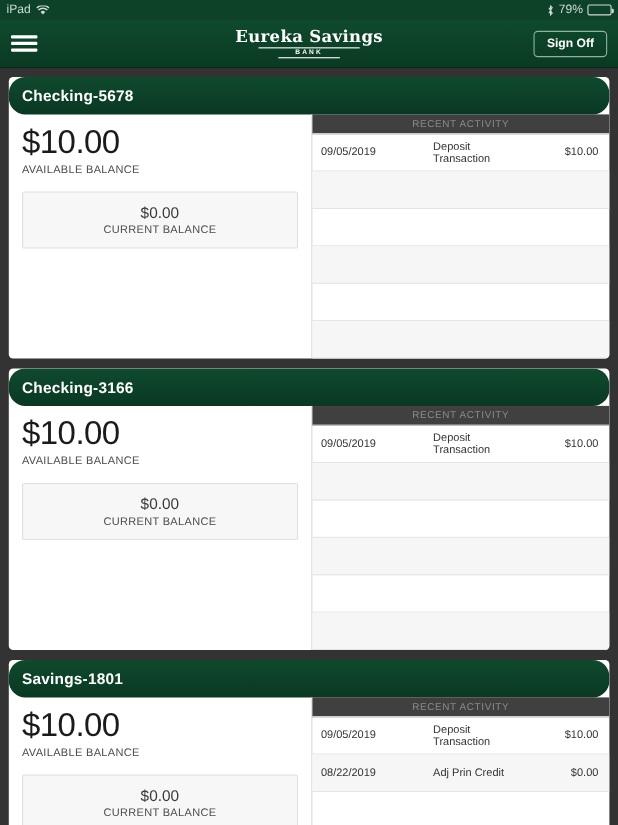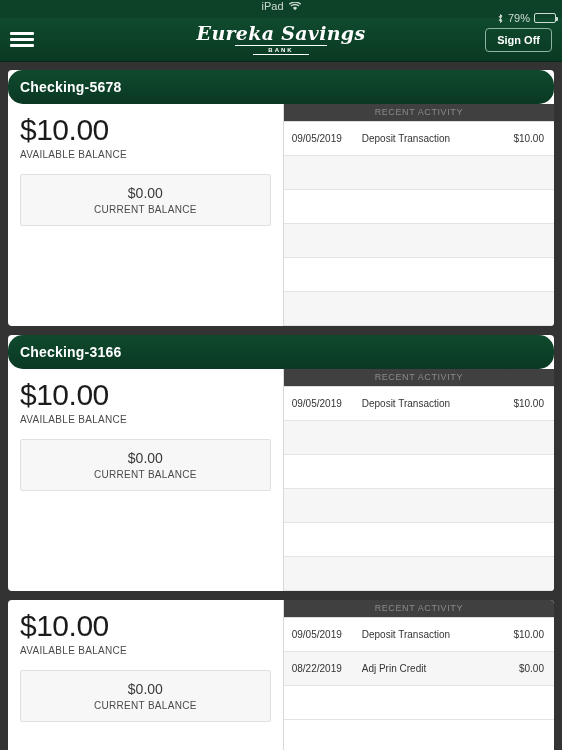--- a/index.html
+++ b/index.html
@@ -12,21 +12,20 @@
 
   
   .statusbar {
     height:18px;
     background:#0d4228;
     display:flex; align-items:center;
     padding:0 6px;
     color:#cfdcd4;
     font-size:11px;
     position:relative;
-    flex-direction:column;
   }
   .sb-left { display:flex; align-items:center; gap:5px; }
   .sb-center {
     position:absolute; left:0; right:0; text-align:center;
     font-size:11px; font-weight:bold; color:#e4ece8;
     letter-spacing:0.2px; pointer-events:none;
   }
   .sb-right {
     margin-left:auto; display:flex; align-items:center; gap:4px;
     position:relative; z-index:2;
@@ -58,22 +57,22 @@
   }
   .hamburger span { display:block; height:3px; background:#ffffff; border-radius:1px; }
 
   .brand {
     position:absolute; left:0; right:0;
     display:flex; flex-direction:column; align-items:center;
     pointer-events:none;
   }
   .brand-name {
     font-family:"DejaVu Serif", serif;
-    font-style:italic; font-weight:bold;
-    font-size:19px; color:#ffffff;
+    font-weight:bold;
+    font-size:15px; color:#ffffff;
     letter-spacing:0.3px;
     line-height:1;
   }
   .brand-rule { width:92px; height:1px; background:#ffffff; margin-top:2px; }
   .brand-sub {
     font-size:6px; color:#ffffff; letter-spacing:2px;
     margin-top:1px; font-weight:bold;
   }
   .brand-rule2 { width:56px; height:1px; background:#ffffff; margin-top:1px; }
 
@@ -140,21 +139,21 @@
     text-align:center;
     font-size:9px; color:#8a8a8a;
     letter-spacing:0.6px;
     padding:3px 0 4px 0;
   }
   .txn-row {
     display:flex; align-items:center;
     height:34px; flex:none;
     padding:0 10px 0 8px;
     border-bottom:1px solid #e4e4e4;
-    font-size:10px; color:#333333;
+    font-size:10px; color:#333333;gap:32px;
   }
   .txn-row.alt { background:#f6f6f6; }
   .txn-date { width:62px; flex:none; }
   .txn-desc { flex:1; padding-left:8px; }
   .txn-amt { text-align:right; white-space:nowrap; }
 </style>
 </head>
 <body>
 
 <div class="statusbar">
@@ -244,20 +243,21 @@
             </div>
             <div class="txn-row alt"></div>
             <div class="txn-row"></div>
             <div class="txn-row alt"></div>
             <div class="txn-row"></div>
             <div class="txn-row alt"></div>
           </div>
         </div>
       </div>
       <div class="card">
+        <div class="card-header">Savings-1801</div>
         <div class="card-body">
           <div class="balances">
             <div class="avail-amount">$10.00</div>
             <div class="avail-label">AVAILABLE BALANCE</div>
             <div class="current-box">
               <div class="current-amount">$0.00</div>
               <div class="current-label">CURRENT BALANCE</div>
             </div>
           </div>
           <div class="activity">

